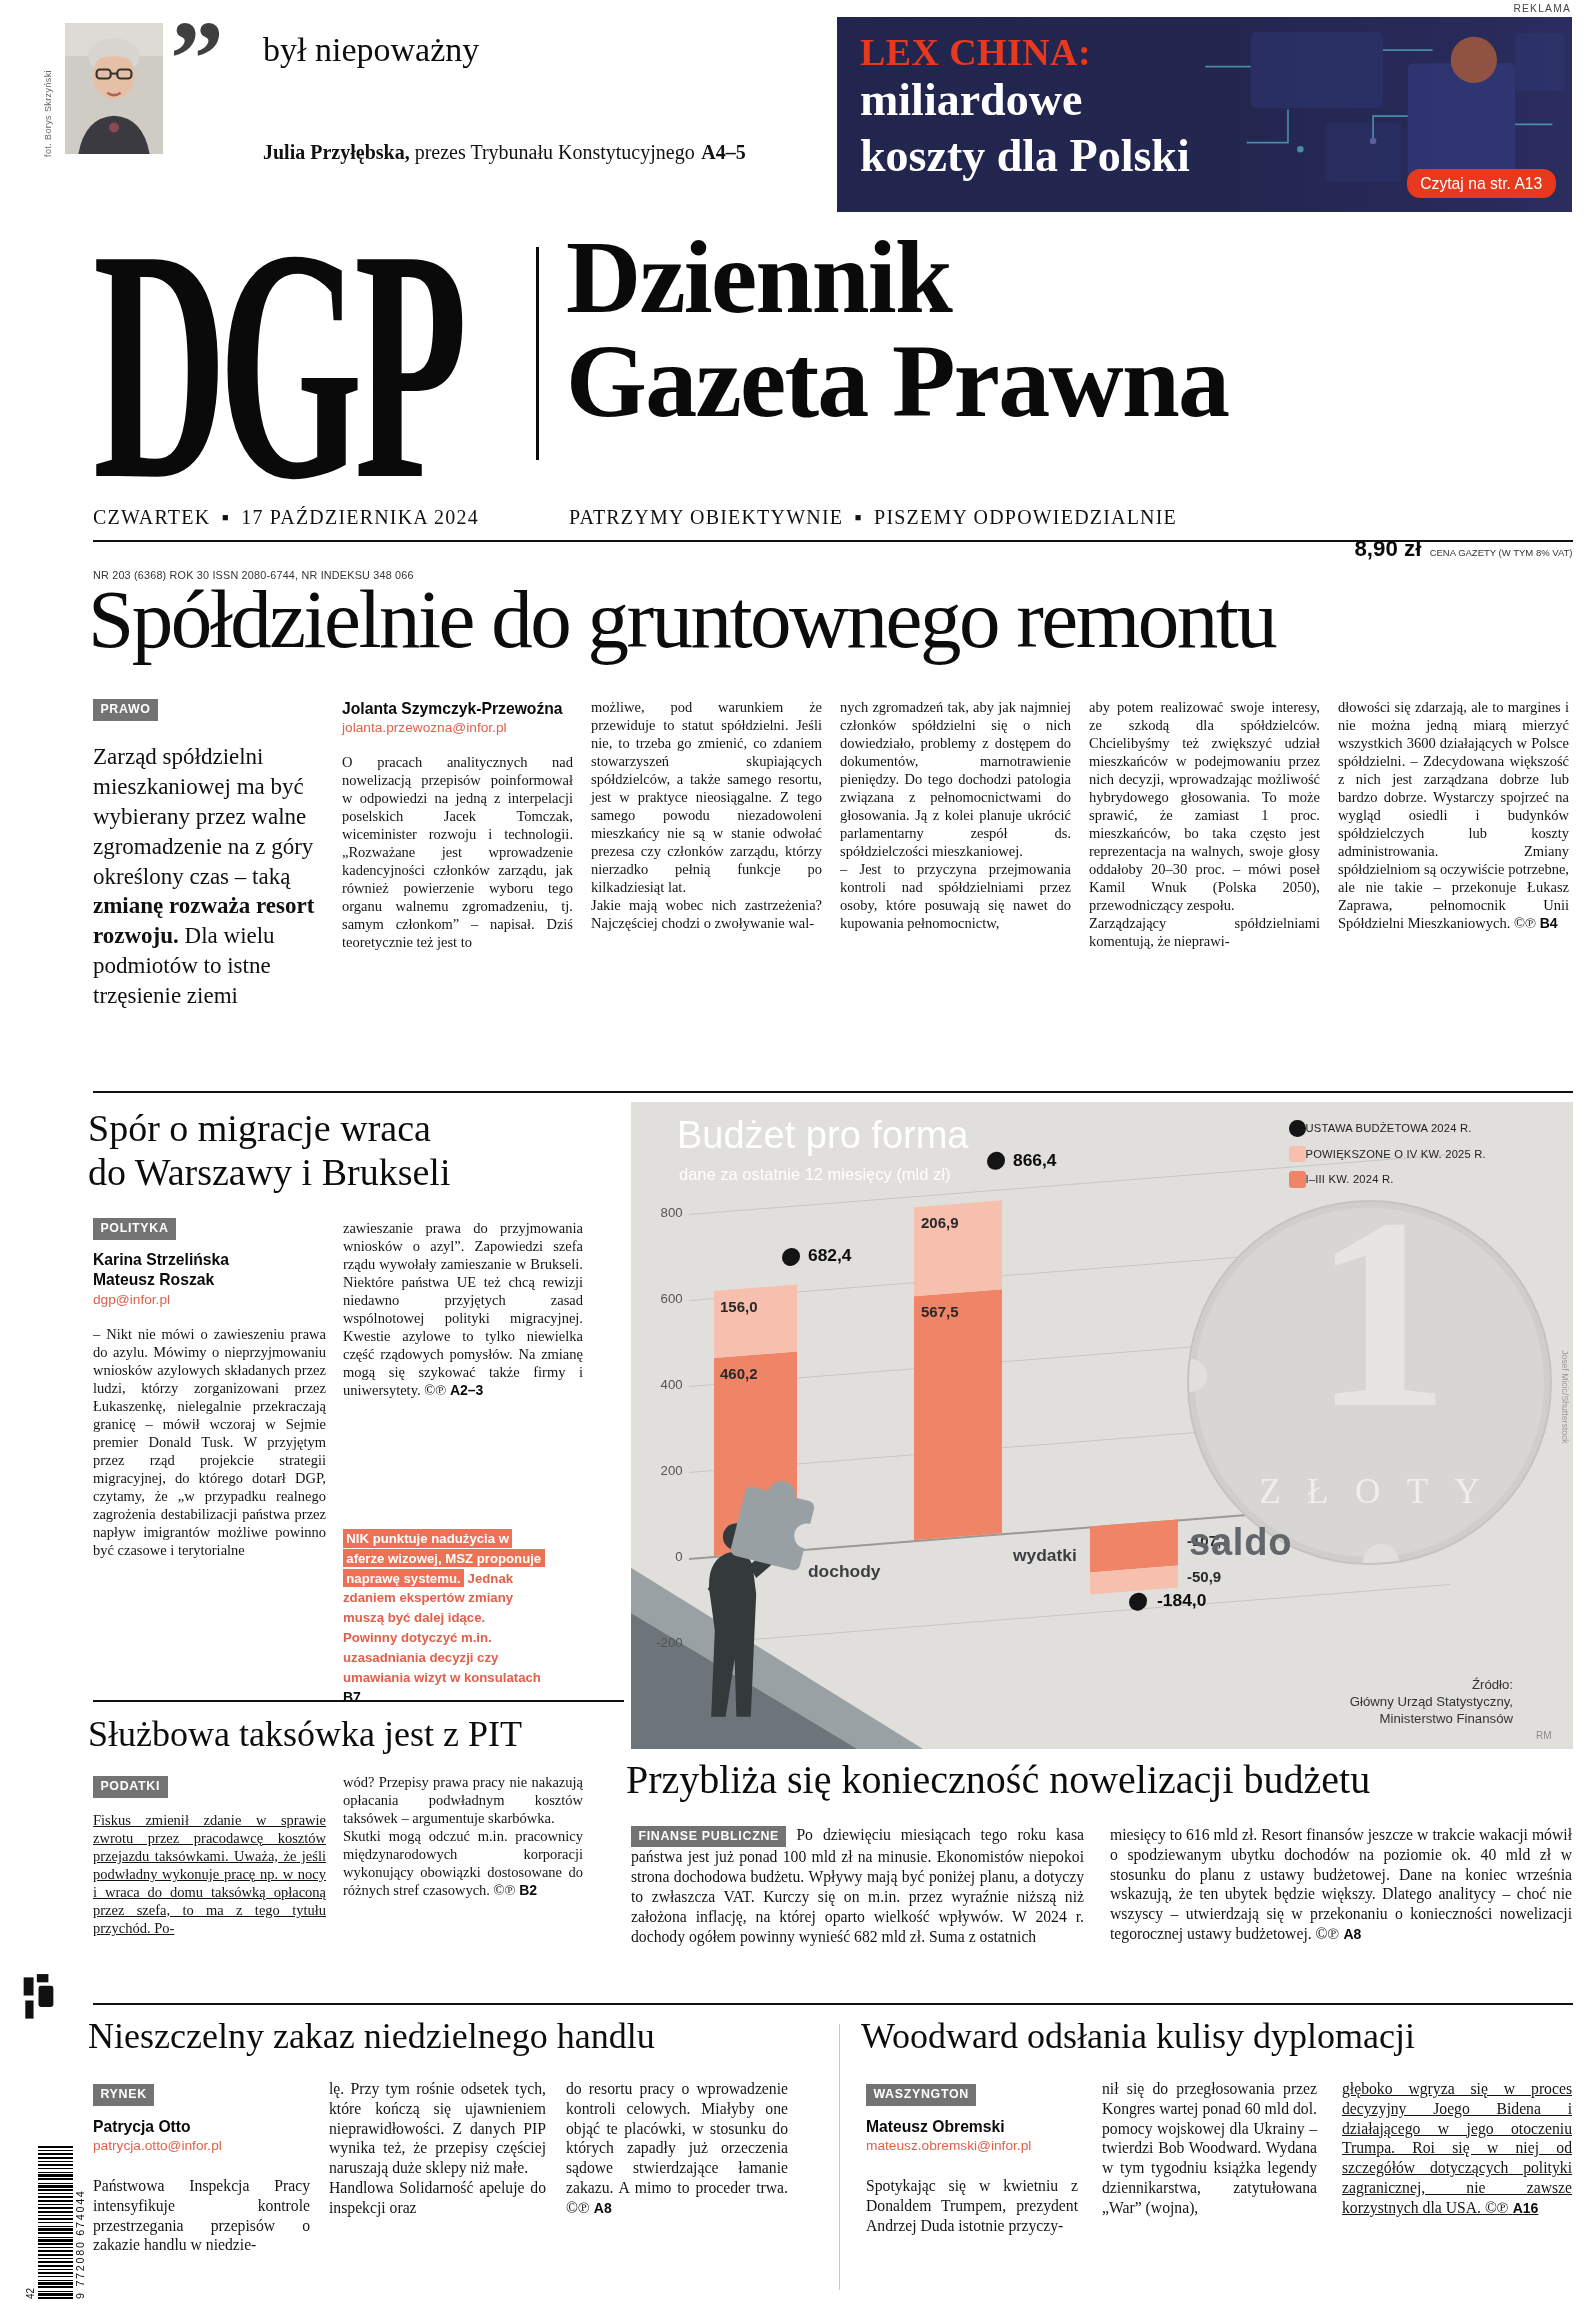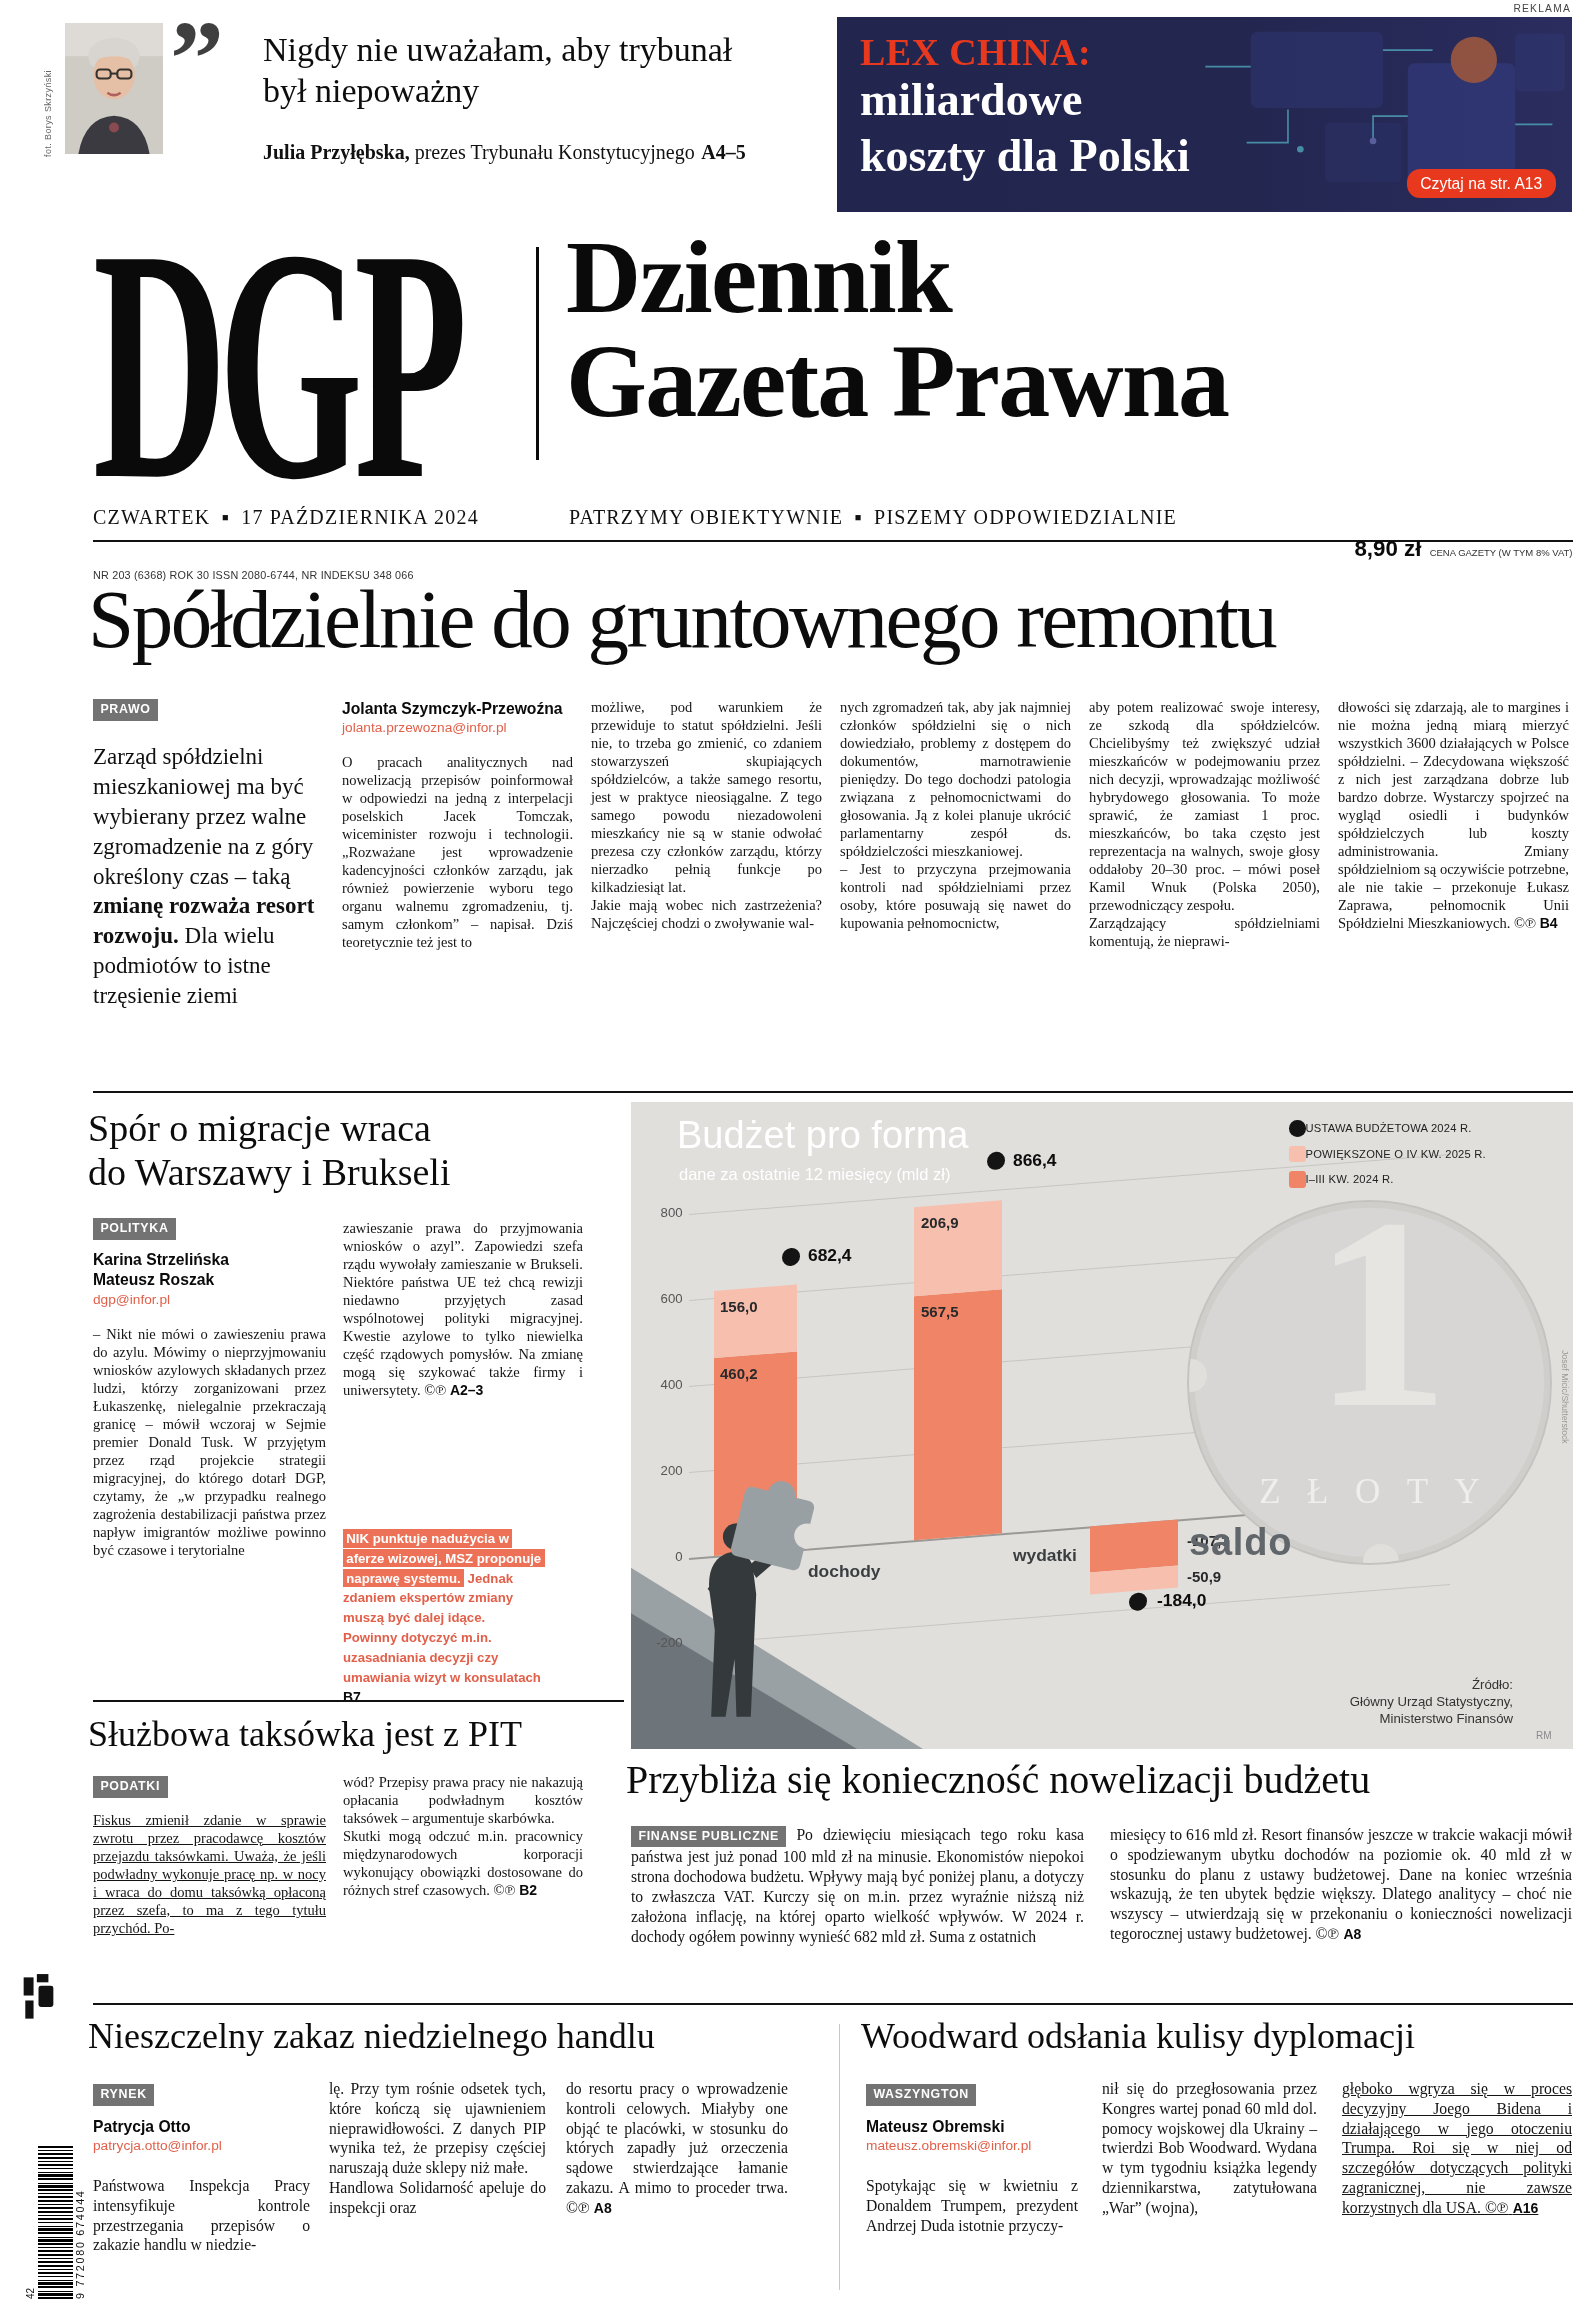--- a/index.html
+++ b/index.html
@@ -164,21 +164,20 @@
       <rect x="63" y="56" width="17" height="11" rx="4" fill="none" stroke="#35322f" stroke-width="2.5"></rect>
       <path d="M55 61 h8" stroke="#35322f" stroke-width="2.5"></path>
       <path d="M51 84 q8 6 16 0" stroke="#b0605a" stroke-width="3" fill="none"></path>
       <path d="M16 158 q8 -44 43 -46 q35 2 43 46 Z" fill="#3a3a40"></path>
       <circle cx="59" cy="126" r="6" fill="#8a4a52"></circle>
     </svg>
   </div>
 
   <div class="abs" id="quote-mark">”</div>
   <div class="abs" id="quote-text">
-    <div>Nigdy nie uważałam, aby trybunał</div>
     <div>był niepoważny</div>
   </div>
   <div class="abs" id="quote-author">
     <span class="qa-name">Julia Przyłębska,</span><span> prezes Trybunału Konstytucyjnego</span><span class="qa-ref">A4–5</span>
   </div>
 
   <div class="abs" id="reklama">REKLAMA</div>
 
   <div class="abs" id="ad">
     <svg width="735" height="195" viewBox="0 0 888 236">

